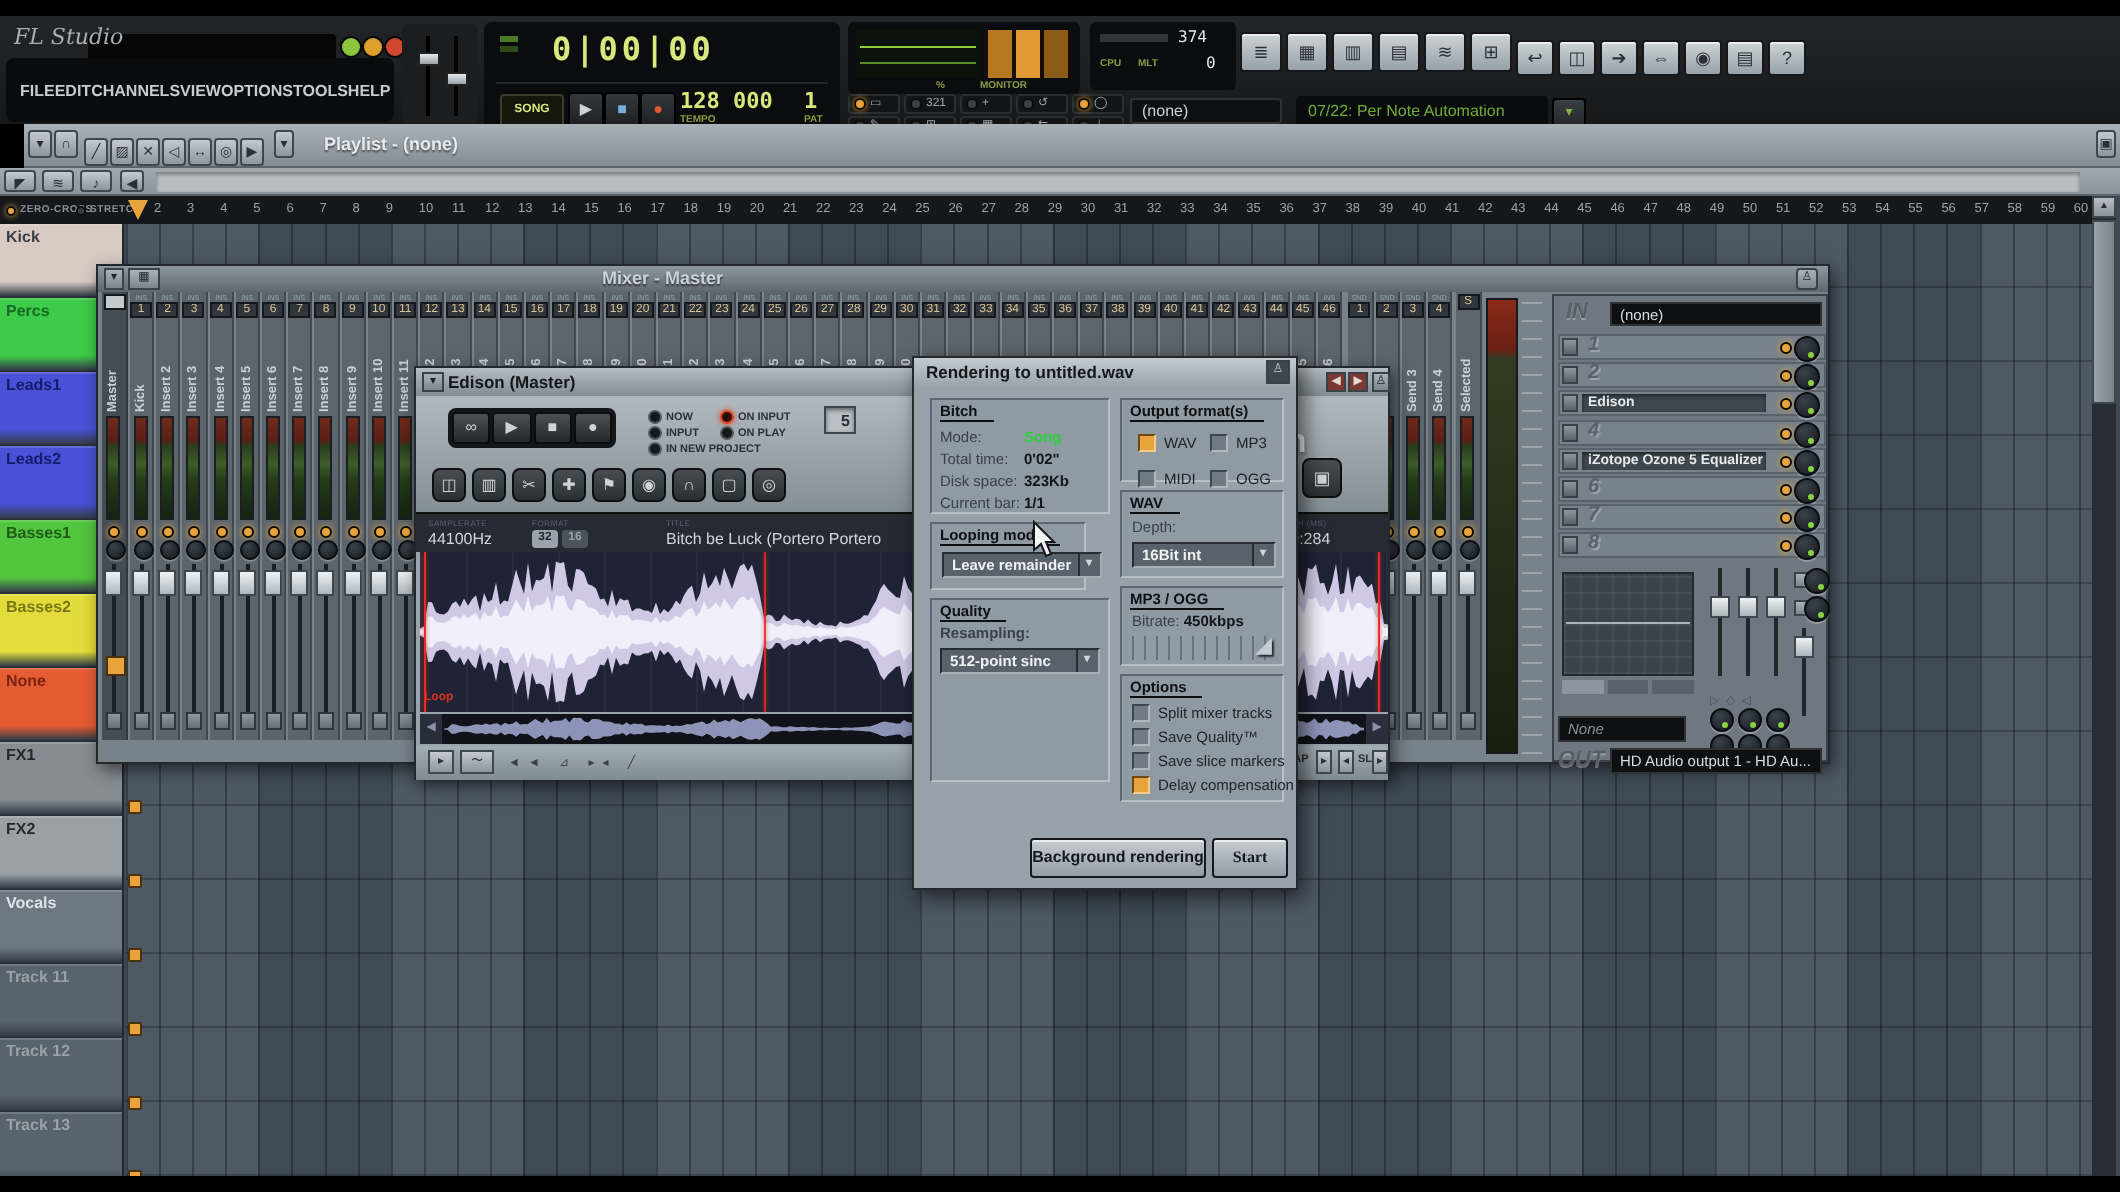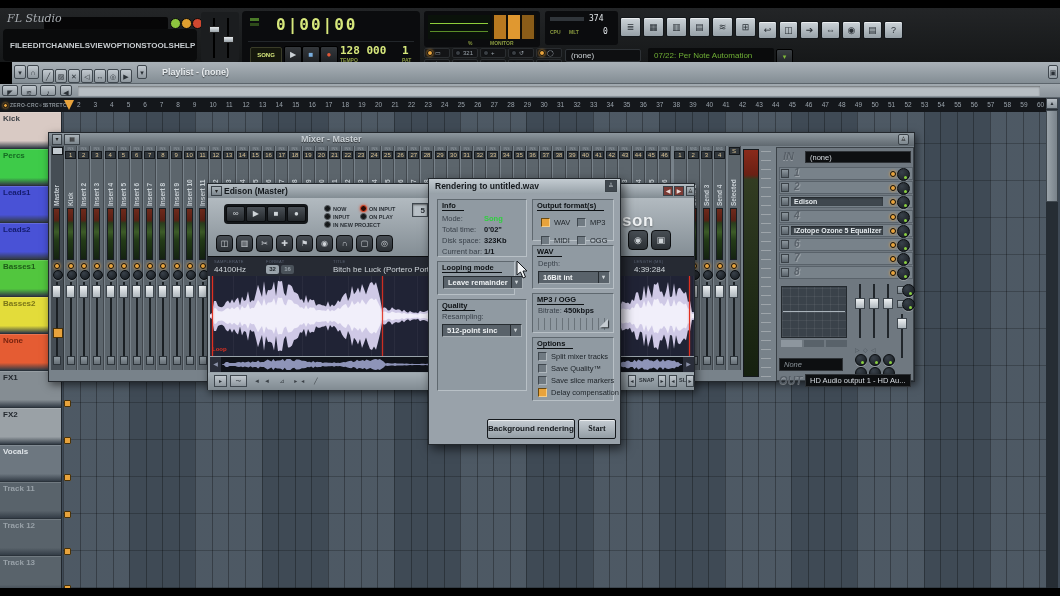--- a/index.html
+++ b/index.html
@@ -116,21 +116,21 @@
   #ed-wave{left:2px;top:92px;width:484px;height:80px;background:#202335;overflow:hidden;
     background-image:repeating-linear-gradient(90deg,rgba(255,255,255,.045) 0 1px,transparent 1px 23px);}
   #ed-loop{left:4px;top:162px;font-size:6px;font-weight:bold;color:#e03020;z-index:2;}
   .redline{position:absolute;top:0;width:1px;height:80px;background:#e03020;box-shadow:0 0 2px rgba(224,48,32,.8);}
   #ed-scroll{left:2px;top:173px;width:484px;height:15px;background:#10131a;}
   .scr-ar{position:absolute;top:0;width:11px;height:15px;background:#2a2e3a;color:#8a90a8;font-size:6px;text-align:center;line-height:14px;}
   #ed-bottom{left:0;top:189px;width:486px;height:17px;background:linear-gradient(#a3adb4,#818b92);}
   .ebb{position:absolute;top:2px;height:12px;background:linear-gradient(#c2c9cf,#8e979e);border:1px solid #3f474e;box-sizing:border-box;font-size:6px;color:#2a3036;text-align:center;line-height:11px;}
   .snaplbl{position:absolute;top:4px;font-size:5.5px;font-weight:bold;color:#2a3036;}
   
-  #dialog{left:428px;top:178px;width:193px;height:267px;background:#99a2aa;border:1px solid #23282d;box-shadow:3px 4px 10px rgba(0,0,0,.6);box-sizing:border-box;z-index:4;}
+  #dialog{left:456px;top:178px;width:193px;height:267px;background:#99a2aa;border:1px solid #23282d;box-shadow:3px 4px 10px rgba(0,0,0,.6);box-sizing:border-box;z-index:4;}
   #dlg-titlebar{left:0;top:0;width:191px;height:15px;background:linear-gradient(#c3cbd1,#97a1a8);}
   #dlg-title{left:6px;top:2px;font-size:8.5px;font-weight:bold;color:#14181c;}
   .grp{position:absolute;background:#909aa2;border:1px solid;border-color:#5f686f #b8c0c6 #b8c0c6 #5f686f;box-sizing:border-box;}
   .grp-label{position:absolute;top:1px;left:4px;font-size:7.5px;font-weight:bold;color:#0d1114;border-bottom:1px solid #0d1114;padding-right:8px;}
   .lbl{font-size:7.5px;color:#39414a;}
   .val{font-size:7.5px;font-weight:bold;color:#11151a;}
   .val.green{color:#2fd03f;}
   .dd{position:absolute;background:#59626a;border:1px solid;border-color:#262c31 #a8b0b6 #a8b0b6 #262c31;color:#eef1f3;font-size:7.5px;font-weight:bold;line-height:11px;padding-left:4px;box-sizing:border-box;white-space:nowrap;overflow:hidden;}
   .ddar{position:absolute;right:1px;top:0;width:9px;height:100%;border-left:1px solid #262c31;font-size:6px;color:#cfd4d8;text-align:center;line-height:11px;}
   .chkrow{display:flex;align-items:center;gap:4px;height:12px;}
@@ -1287,21 +1287,21 @@
     </div>
   </div>
 
   <div class="abs" id="dialog">
     <div class="abs" id="dlg-titlebar">
       <div class="abs" id="dlg-title">Rendering to untitled.wav</div>
       <div class="abs mini-ic" style="left:176px;top:1px;width:12px;height:12px;background:#3f474e;color:#c6cdd2;">♙</div>
     </div>
 
     <div class="grp" style="left:8px;top:20px;width:90px;height:58px;">
-      <div class="grp-label">Info</div>
+      <div class="grp-label">Bitch</div>
       <div class="abs lbl" style="left:4px;top:14px;">Mode:</div>
       <div class="abs val green" style="left:46px;top:14px;">Song</div>
       <div class="abs lbl" style="left:4px;top:25px;">Total time:</div>
       <div class="abs val" style="left:46px;top:25px;">0'02"</div>
       <div class="abs lbl" style="left:4px;top:36px;">Disk space:</div>
       <div class="abs val" style="left:46px;top:36px;">323Kb</div>
       <div class="abs lbl" style="left:4px;top:47px;">Current bar:</div>
       <div class="abs val" style="left:46px;top:47px;">1/1</div>
     </div>
 
@@ -1336,21 +1336,21 @@
     <div class="grp" style="left:103px;top:114px;width:82px;height:40px;">
       <div class="grp-label">MP3 / OGG</div>
       <div class="abs lbl" style="left:5px;top:12px;"><span>Bitrate:</span> <span class="val">450kbps</span></div>
       <div class="abs" style="left:5px;top:24px;width:72px;height:12px;background:repeating-linear-gradient(90deg,#6a737a 0 1px,transparent 1px 6px);">
         <div class="abs" style="right:2px;top:-2px;font-size:11px;color:#c6cdd3;text-shadow:1px 1px 1px #23282d;">◢</div>
       </div>
     </div>
 
     <div class="grp" style="left:8px;top:120px;width:90px;height:92px;">
       <div class="grp-label">Quality</div>
-      <div class="abs lbl" style="left:4px;top:12px;">Resampling:</div>
+      <div class="abs lbl" style="left:4px;top:12px;font-weight:bold;">Resampling:</div>
       <div class="dd" style="left:4px;top:24px;width:80px;height:13px;"><span>512-point sinc</span><span class="ddar">▾</span></div>
     </div>
 
     <div class="grp" style="left:103px;top:158px;width:82px;height:64px;">
       <div class="grp-label">Options</div>
       <div class="abs" id="opt-checks" style="left:5px;top:12px;">
           <div class="chkrow">
             <div class="chk"></div>
             <div class="chklab">Split mixer tracks</div>
           </div>

